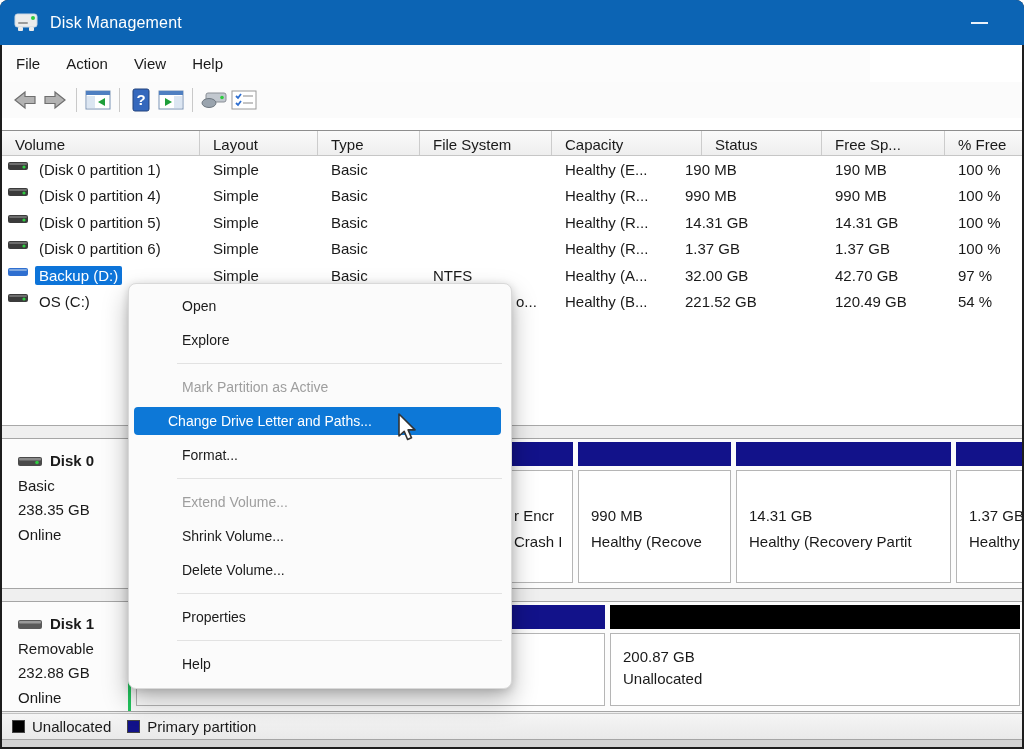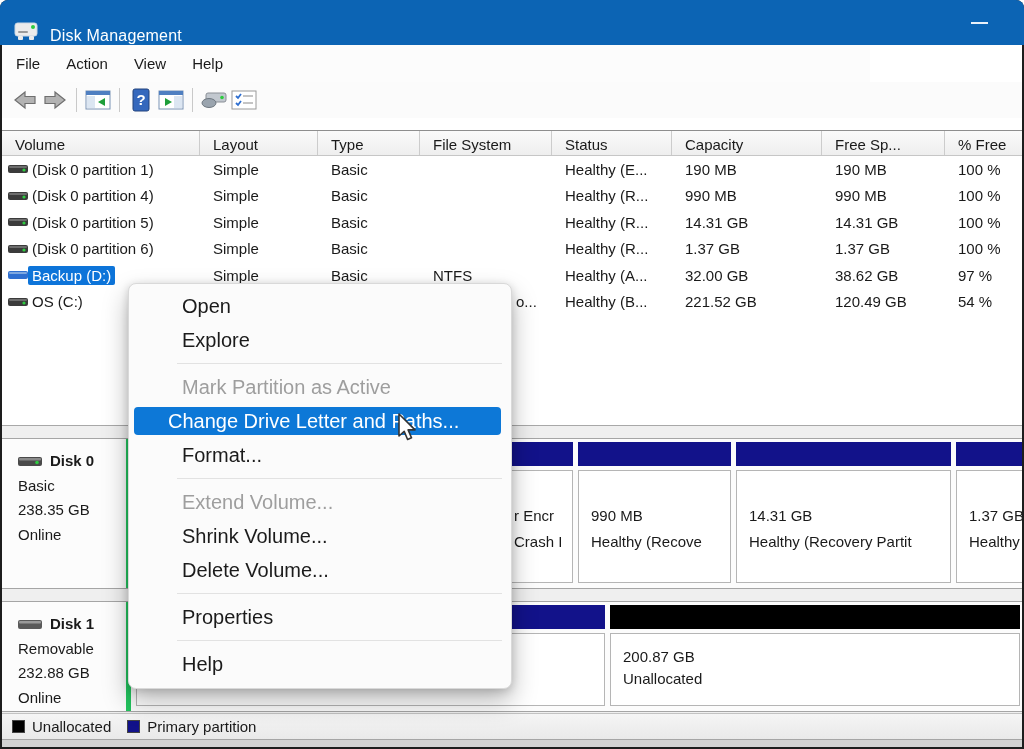--- a/index.html
+++ b/index.html
@@ -4,21 +4,21 @@
 <style>
   * { margin:0; padding:0; box-sizing:border-box; }
   body { background:#fff; font-family:"Liberation Sans", sans-serif; }
   .frame {
     position:relative; width:1024px; height:749px; overflow:hidden;
     background:#fff; border-radius:8px 8px 0 0;
     box-shadow: inset 0 0 0 2px #1d1d1d;
   }
   
   .titlebar { position:absolute; left:0; top:0; width:1024px; height:45px;
-    background:#0c64b4; display:flex; align-items:flex-end; color:#fff; }
+    background:#0c64b4; display:flex; align-items:center; color:#fff; }
   .titlebar .app-icon { margin:0 10px 0 12px; width:28px; height:26px; }
   .titlebar .title { font-size:16px; letter-spacing:.2px; }
   .min-btn { position:absolute; right:22px; top:0; width:46px; height:45px;
     display:flex; align-items:center; justify-content:center; }
   .min-btn span { display:block; width:17px; height:2px; background:#eaf1fa; }
   
   .menubar { position:absolute; left:2px; top:45px; width:868px; height:37px;
     background:#fcfcfc; display:flex; align-items:center; }
   .menubar .mitem { padding:0 13px; font-size:15px; color:#1a1a1a; line-height:37px; cursor:default; }
   .menubar .mitem:first-child { margin-left:1px; }
@@ -29,32 +29,32 @@
   .tsep { width:1px; height:24px; background:#c9c9c9; margin:0 6px; }
   
   .vtable { position:absolute; left:2px; top:130px; width:1020px; }
   .thead { display:flex; height:26px; border-top:1px solid #8e8e8e; border-bottom:1px solid #c6c6c6;
     background:linear-gradient(#fafafa,#eeeeee); }
   .th { font-size:15px; color:#1a1a1a; padding:5px 0 0 13px; border-right:1px solid #cccccc; overflow:hidden; white-space:nowrap; }
   .trow { display:flex; height:26.5px; align-items:center; font-size:15px; color:#1a1a1a; background:#fff; }
   .td { padding-left:13px; overflow:hidden; white-space:nowrap; }
   .c-vol{width:198px;} .c-lay{width:118px;} .c-type{width:102px;} .c-fs{width:132px;}
   .c-status{width:120px;} .c-cap{width:150px;} .c-free{width:123px;} .c-pct{width:77px; border-right:none;}
-  .volcell { display:flex; align-items:center; padding-left:6px; }
+  .volcell { display:flex; align-items:flex-start; padding-left:6px; gap:7px; }
   .vol-label { padding:1px 4px; border-radius:2px; }
   .vol-label.selected { background:#0d74d9; color:#fff; }
   .fs-frag { padding-left:96px; }
   
   .gpane { position:absolute; left:2px; top:425px; width:1020px; height:288px;
     background:#efefef; border-top:1px solid #a8a8a8; }
   .disk-band { position:absolute; left:0; width:1020px; background:#fcfcfc;
     border-top:1px solid #a5a5a5; border-bottom:1px solid #a5a5a5; display:flex; }
   .band0 { top:12px; height:151px; }
   .band1 { top:175px; height:111px; }
-  .disk-info { width:129px; border-right:5px solid #22c55e; padding:10px 0 0 16px;
+  .disk-info { width:129px; border-right:3px solid #22c55e; padding:10px 0 0 16px;
     font-size:15px; color:#1a1a1a; line-height:24.5px; flex:none; }
   .disk-title { display:flex; align-items:center; gap:8px; font-weight:bold; }
   .partitions { position:relative; flex:1; overflow:hidden; }
   .pcell { position:absolute; top:3px; bottom:5px; display:flex; flex-direction:column; }
   .pstripe { height:24px; flex:none; }
   .pstripe.navy { background:#12128a; }
   .pstripe.black { background:#000000; }
   .pbody { flex:1; margin-top:4px; background:#fff; border:1px solid #b5b5b5;
     font-size:15px; color:#1a1a1a; line-height:26px; padding-top:32px; overflow:hidden; white-space:nowrap; }
   .pbody div { padding-left:12px; }
@@ -69,21 +69,21 @@
   .lg-sq.navy { background:#12128a; margin-left:16px; }
   .legend span.lbl { margin-left:7px; }
   .bottomstrip { position:absolute; left:2px; top:739px; width:1020px; height:8px;
     background:#d2d2d2; border-top:1px solid #a5a5a5; }
   
   .ctxmenu { position:absolute; left:128px; top:283px; width:384px;
     background:#fbfbfb; border:1px solid #d9d9d9; border-radius:8px;
     box-shadow:0 12px 26px rgba(0,0,0,.28), 0 2px 8px rgba(0,0,0,.16);
     padding:5px 0 7px 0; z-index:20; }
   .ctx-item { height:34px; display:flex; align-items:center; padding-left:48px;
-    font-size:20px; color:#1b1b1b; margin:0 5px 0 5px; border-radius:4px; }
+    font-size:14px; color:#1b1b1b; margin:0 5px 0 5px; border-radius:4px; }
   .ctx-item.disabled { color:#9e9e9e; }
   .ctx-item.highlighted { background:#0d78d7; color:#fff; margin:3px 10px 3px 5px; height:28px; padding-left:34px; }
   .ctx-sep { height:13px; position:relative; }
   .ctx-sep::after { content:""; position:absolute; left:48px; right:9px; top:6px; height:1px; background:#e2e2e2; }
   .cursor { position:absolute; left:396px; top:413px; z-index:30; }
 </style>
 </head>
 <body>
 
 <div class="frame">
@@ -162,22 +162,22 @@
       </svg>
     </div>
   </div>
 
   <div class="vtable">
     <div class="thead">
       <div class="th c-vol">Volume</div>
       <div class="th c-lay">Layout</div>
       <div class="th c-type">Type</div>
       <div class="th c-fs">File System</div>
+      <div class="th c-cap">Capacity</div>
       <div class="th c-status">Status</div>
-      <div class="th c-cap">Capacity</div>
       <div class="th c-free">Free Sp...</div>
       <div class="th c-pct">% Free</div>
     </div>
 
     <div class="trow">
       <div class="td c-vol volcell">
         <svg width="20" height="12" viewBox="0 0 20 12">
             <rect x="0" y="2" width="20" height="8" rx="2" fill="#3b3b3b"></rect>
             <rect x="1" y="3" width="18" height="2" rx="1" fill="#6d6d6d"></rect>
             <circle cx="16" cy="7" r="1.6" fill="#2ecc40"></circle>
@@ -253,21 +253,21 @@
             <rect x="0" y="2" width="20" height="8" rx="2" fill="#2f6fd0"></rect>
             <rect x="1" y="3" width="18" height="2" rx="1" fill="#7fa8e0"></rect>
           </svg>
         <span class="vol-label selected">Backup (D:)</span>
       </div>
       <div class="td c-lay">Simple</div>
       <div class="td c-type">Basic</div>
       <div class="td c-fs">NTFS</div>
       <div class="td c-status">Healthy (A...</div>
       <div class="td c-cap">32.00 GB</div>
-      <div class="td c-free">38.62 GB</div>
+      <div class="td c-free">42.70 GB</div>
       <div class="td c-pct">97 %</div>
     </div>
 
     <div class="trow">
       <div class="td c-vol volcell">
         <svg width="20" height="12" viewBox="0 0 20 12">
             <rect x="0" y="2" width="20" height="8" rx="2" fill="#3b3b3b"></rect>
             <rect x="1" y="3" width="18" height="2" rx="1" fill="#6d6d6d"></rect>
             <circle cx="16" cy="7" r="1.6" fill="#2ecc40"></circle>
           </svg>

